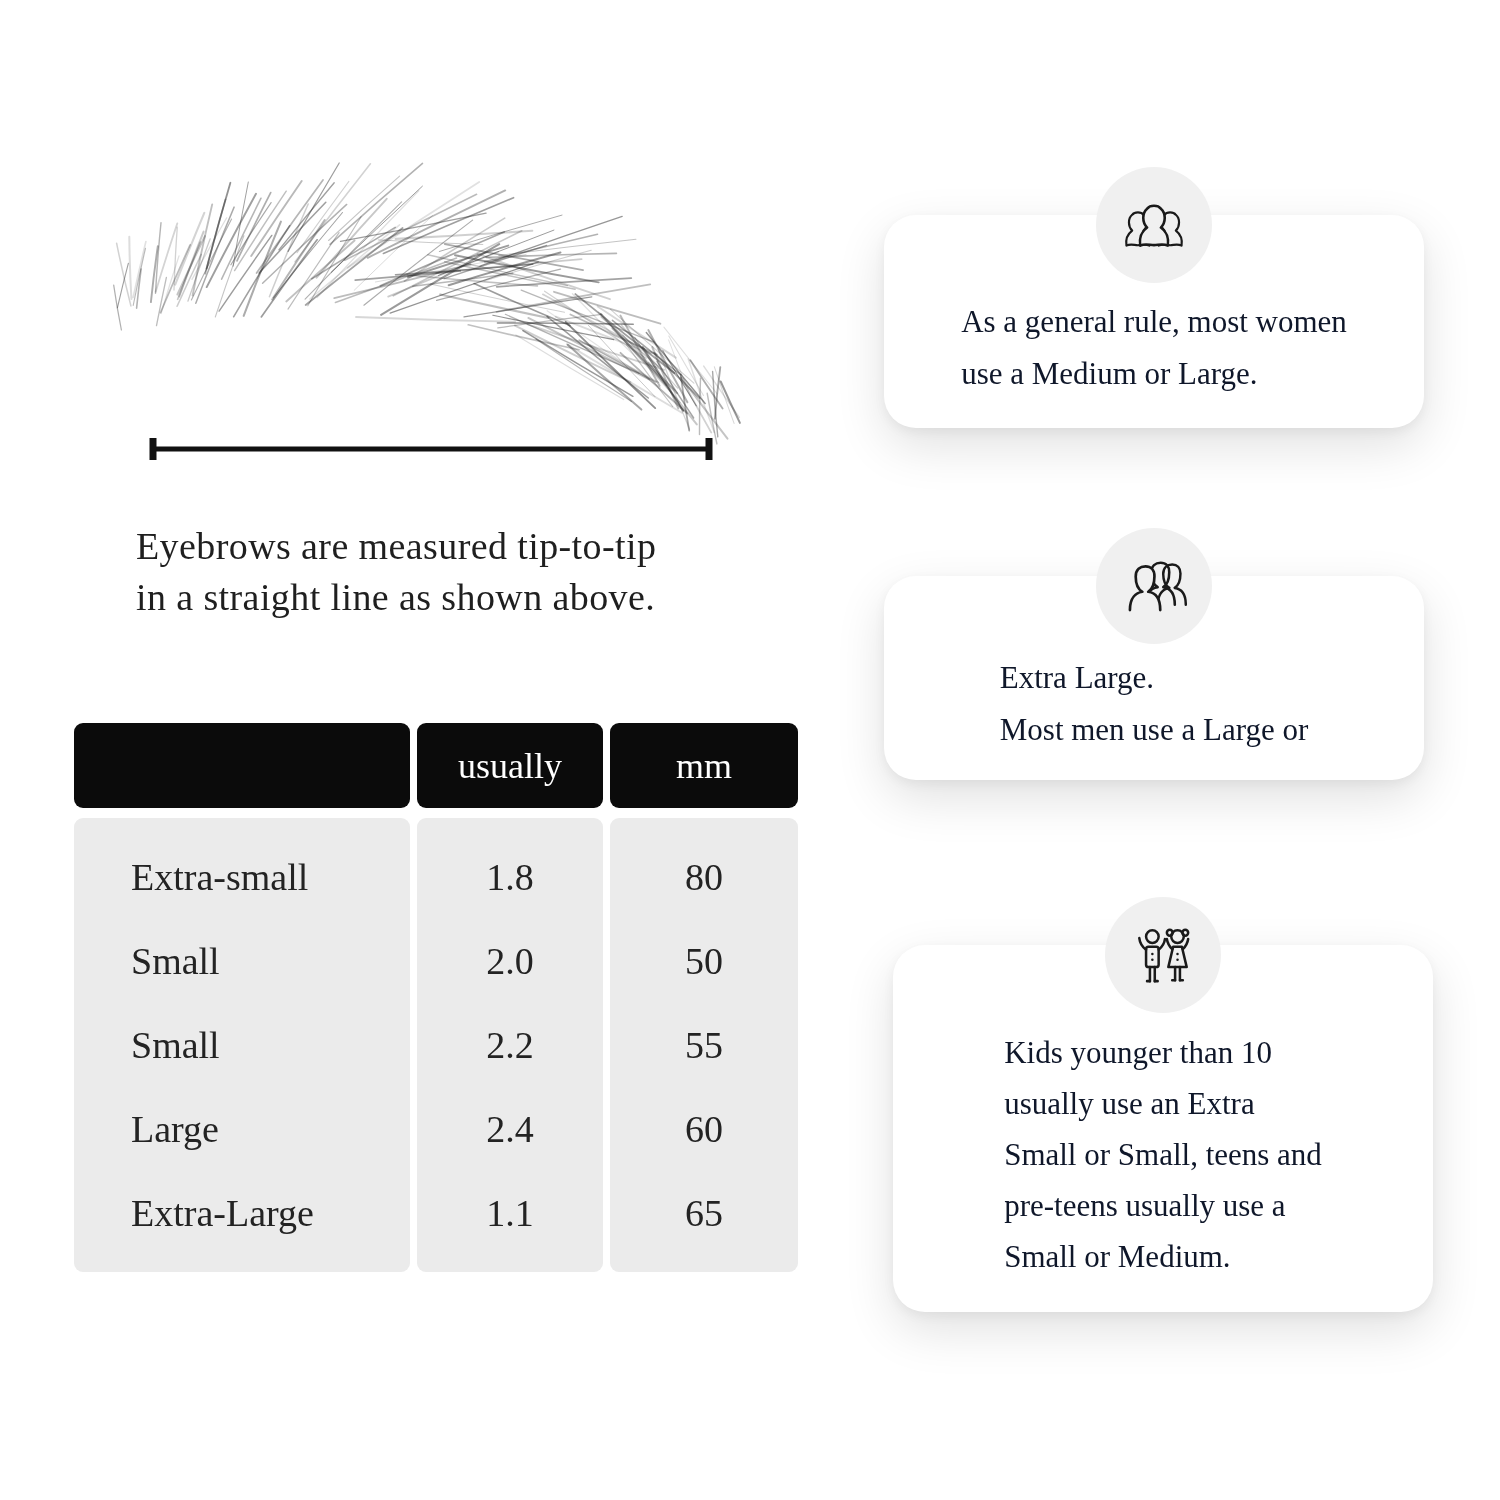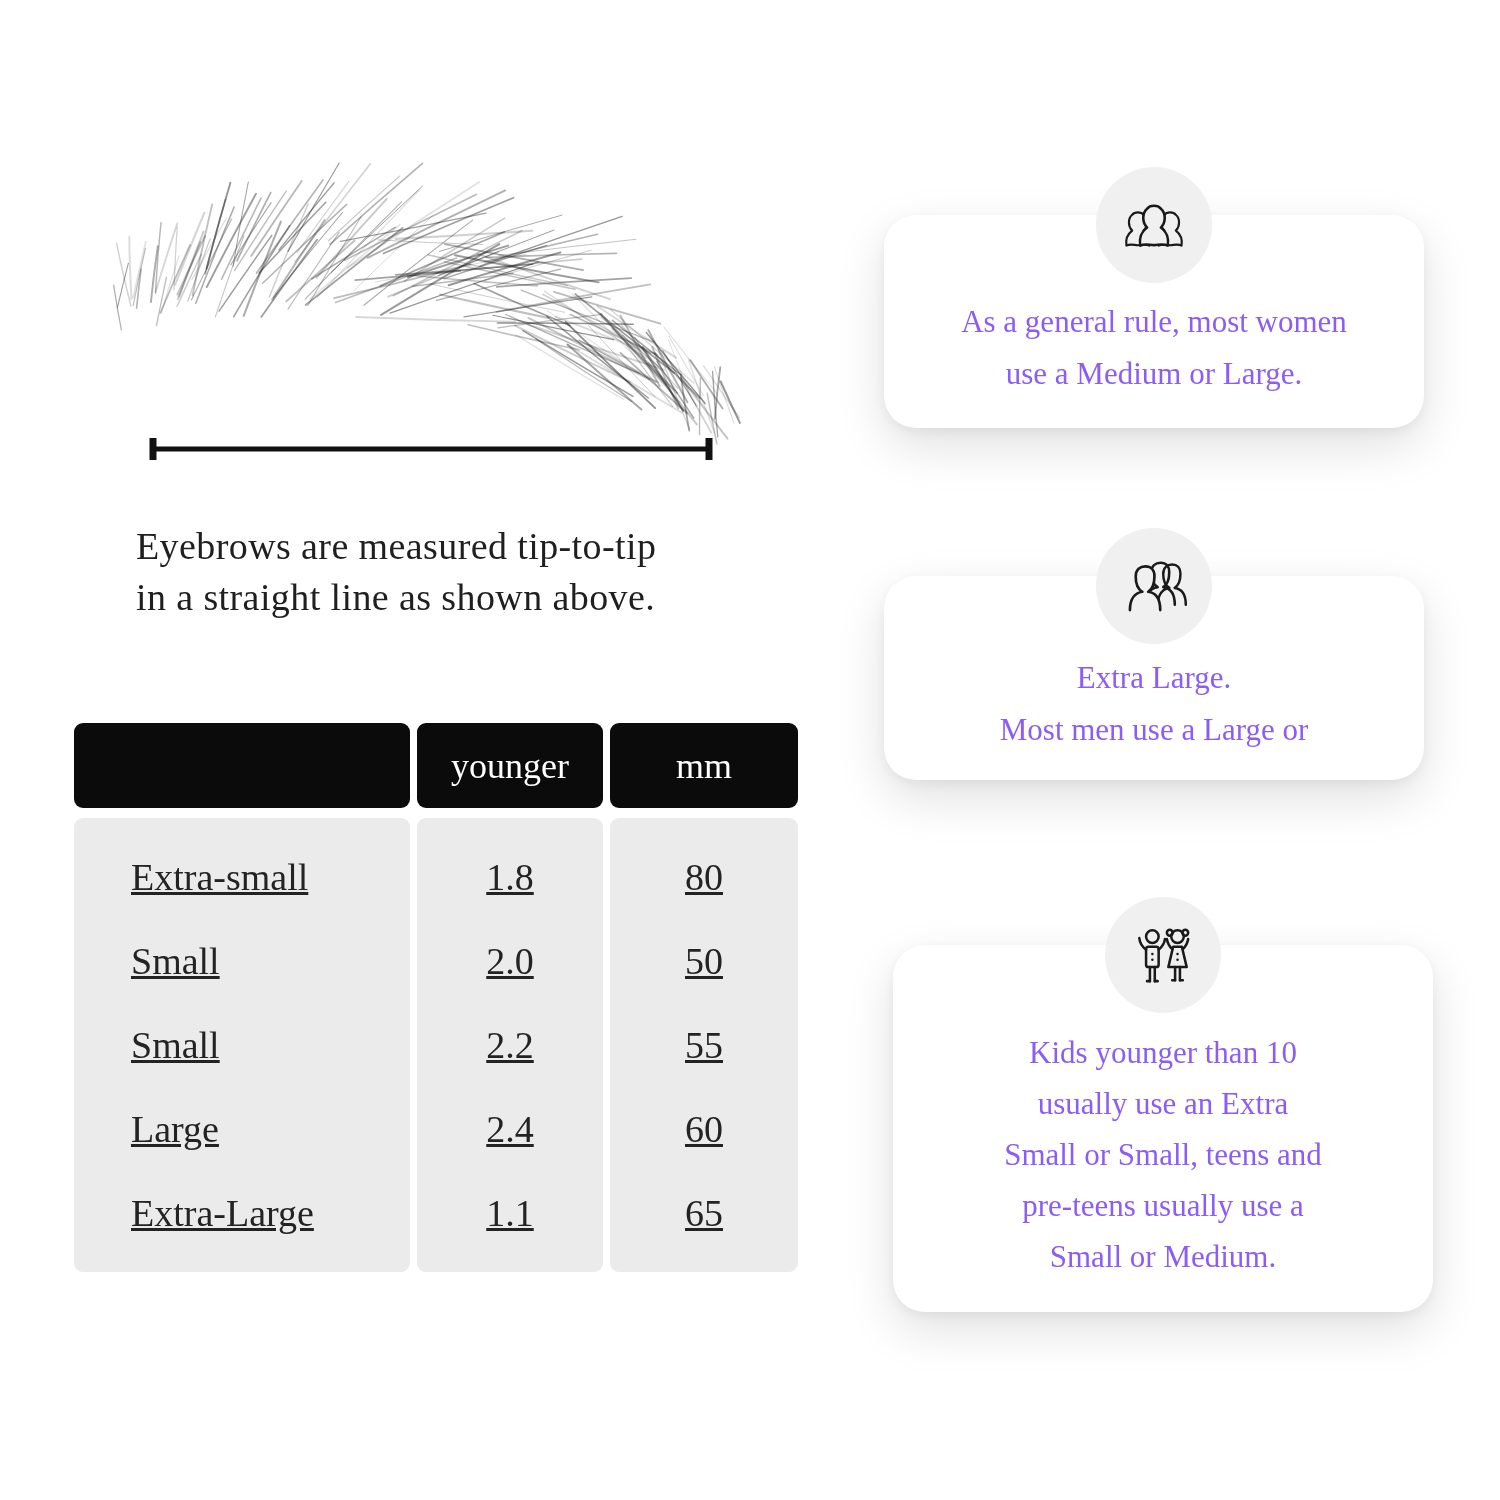--- a/index.html
+++ b/index.html
@@ -20,36 +20,36 @@
   
   .table-head{position:absolute;left:74px;top:723px;display:grid;
               grid-template-columns:336px 186px 188px;gap:7px;}
   .th{height:85px;background:#0b0b0b;border-radius:9px;color:#ffffff;
       font-size:36px;display:flex;align-items:center;justify-content:center;}
   .table-body{position:absolute;left:74px;top:818px;display:grid;
               grid-template-columns:336px 186px 188px;gap:7px;}
   .col{background:#ebebeb;border-radius:9px;padding:17px 0;
        display:flex;flex-direction:column;}
   .cell{height:84px;display:flex;align-items:center;justify-content:center;
-        font-size:38px;color:#232323;text-decoration:underline;}
+        font-size:38px;color:#232323;}
   .col-labels .cell{justify-content:flex-start;padding-left:57px;}
 
   
   .card{position:absolute;left:884px;width:540px;background:#ffffff;
         border-radius:32px;box-sizing:border-box;padding-top:52px;
         box-shadow:0 18px 50px rgba(0,0,0,.12),0 4px 12px rgba(0,0,0,.05);
         display:flex;flex-direction:column;align-items:center;justify-content:center;}
   .card-1{top:215px;height:213px;}
   .card-2{top:576px;height:204px;}
   .card-3{top:945px;height:367px;margin-left:9px;}
   .icon-circle{position:absolute;top:-48px;left:50%;transform:translateX(-50%);
                width:116px;height:116px;border-radius:50%;background:#f0f0f0;
                display:flex;align-items:center;justify-content:center;}
   .icon-circle svg{display:block;}
-  .card-text{margin:0;text-align:center;font-size:31px;line-height:52px;color:#8b5cf6;}
+  .card-text{margin:0;font-size:31px;line-height:52px;color:#0f172a;}
   .card-3 .card-text{line-height:51px;}
   .card-text span{display:block;}
 </style>
 </head>
 <body>
 
 <div class="canvas">
 
   <div class="brow">
     <svg id="brow-svg" viewBox="0 0 633 200">
@@ -234,21 +234,21 @@
     </svg>
   </div>
 
   <p class="caption">
     <span>Eyebrows are measured tip-to-tip</span>
     <span>in a straight line as shown above.</span>
   </p>
 
   <div class="table-head">
     <div class="th"></div>
-    <div class="th">younger</div>
+    <div class="th">usually</div>
     <div class="th">mm</div>
   </div>
 
   <div class="table-body">
     <div class="col col-labels">
       <div class="cell">Extra-small</div>
       <div class="cell">Small</div>
       <div class="cell">Small</div>
       <div class="cell">Large</div>
       <div class="cell">Extra-Large</div>

